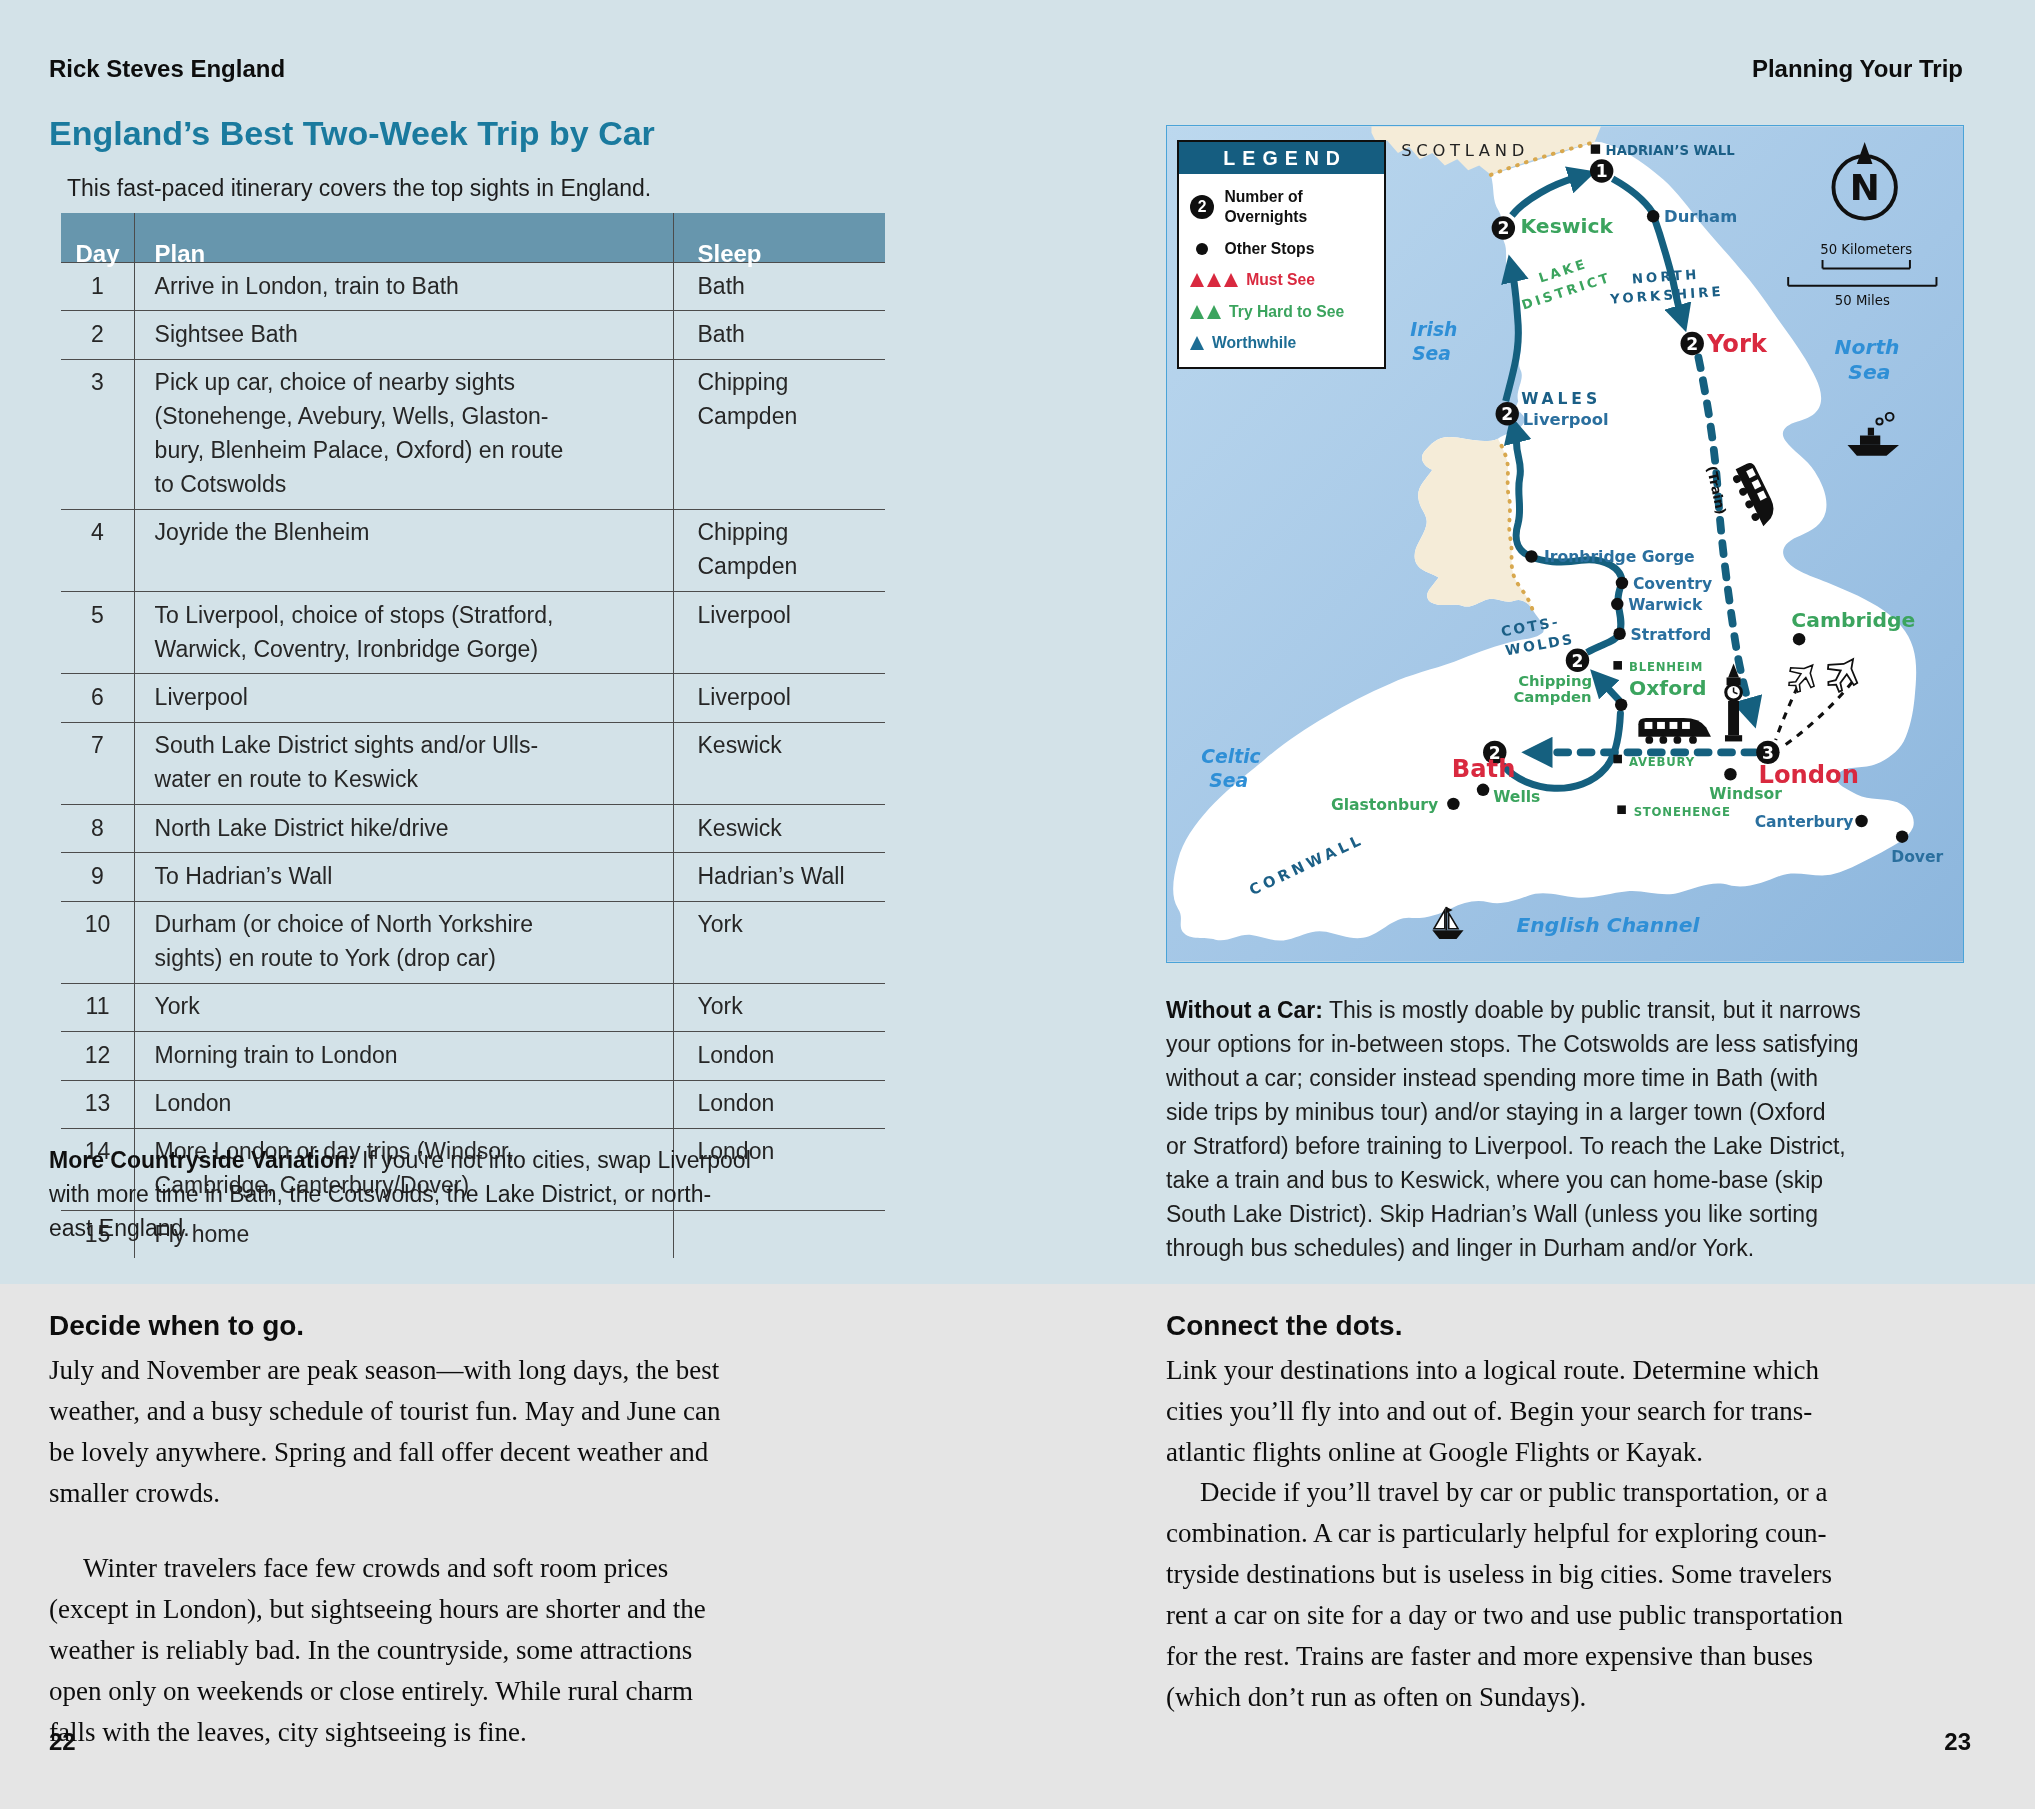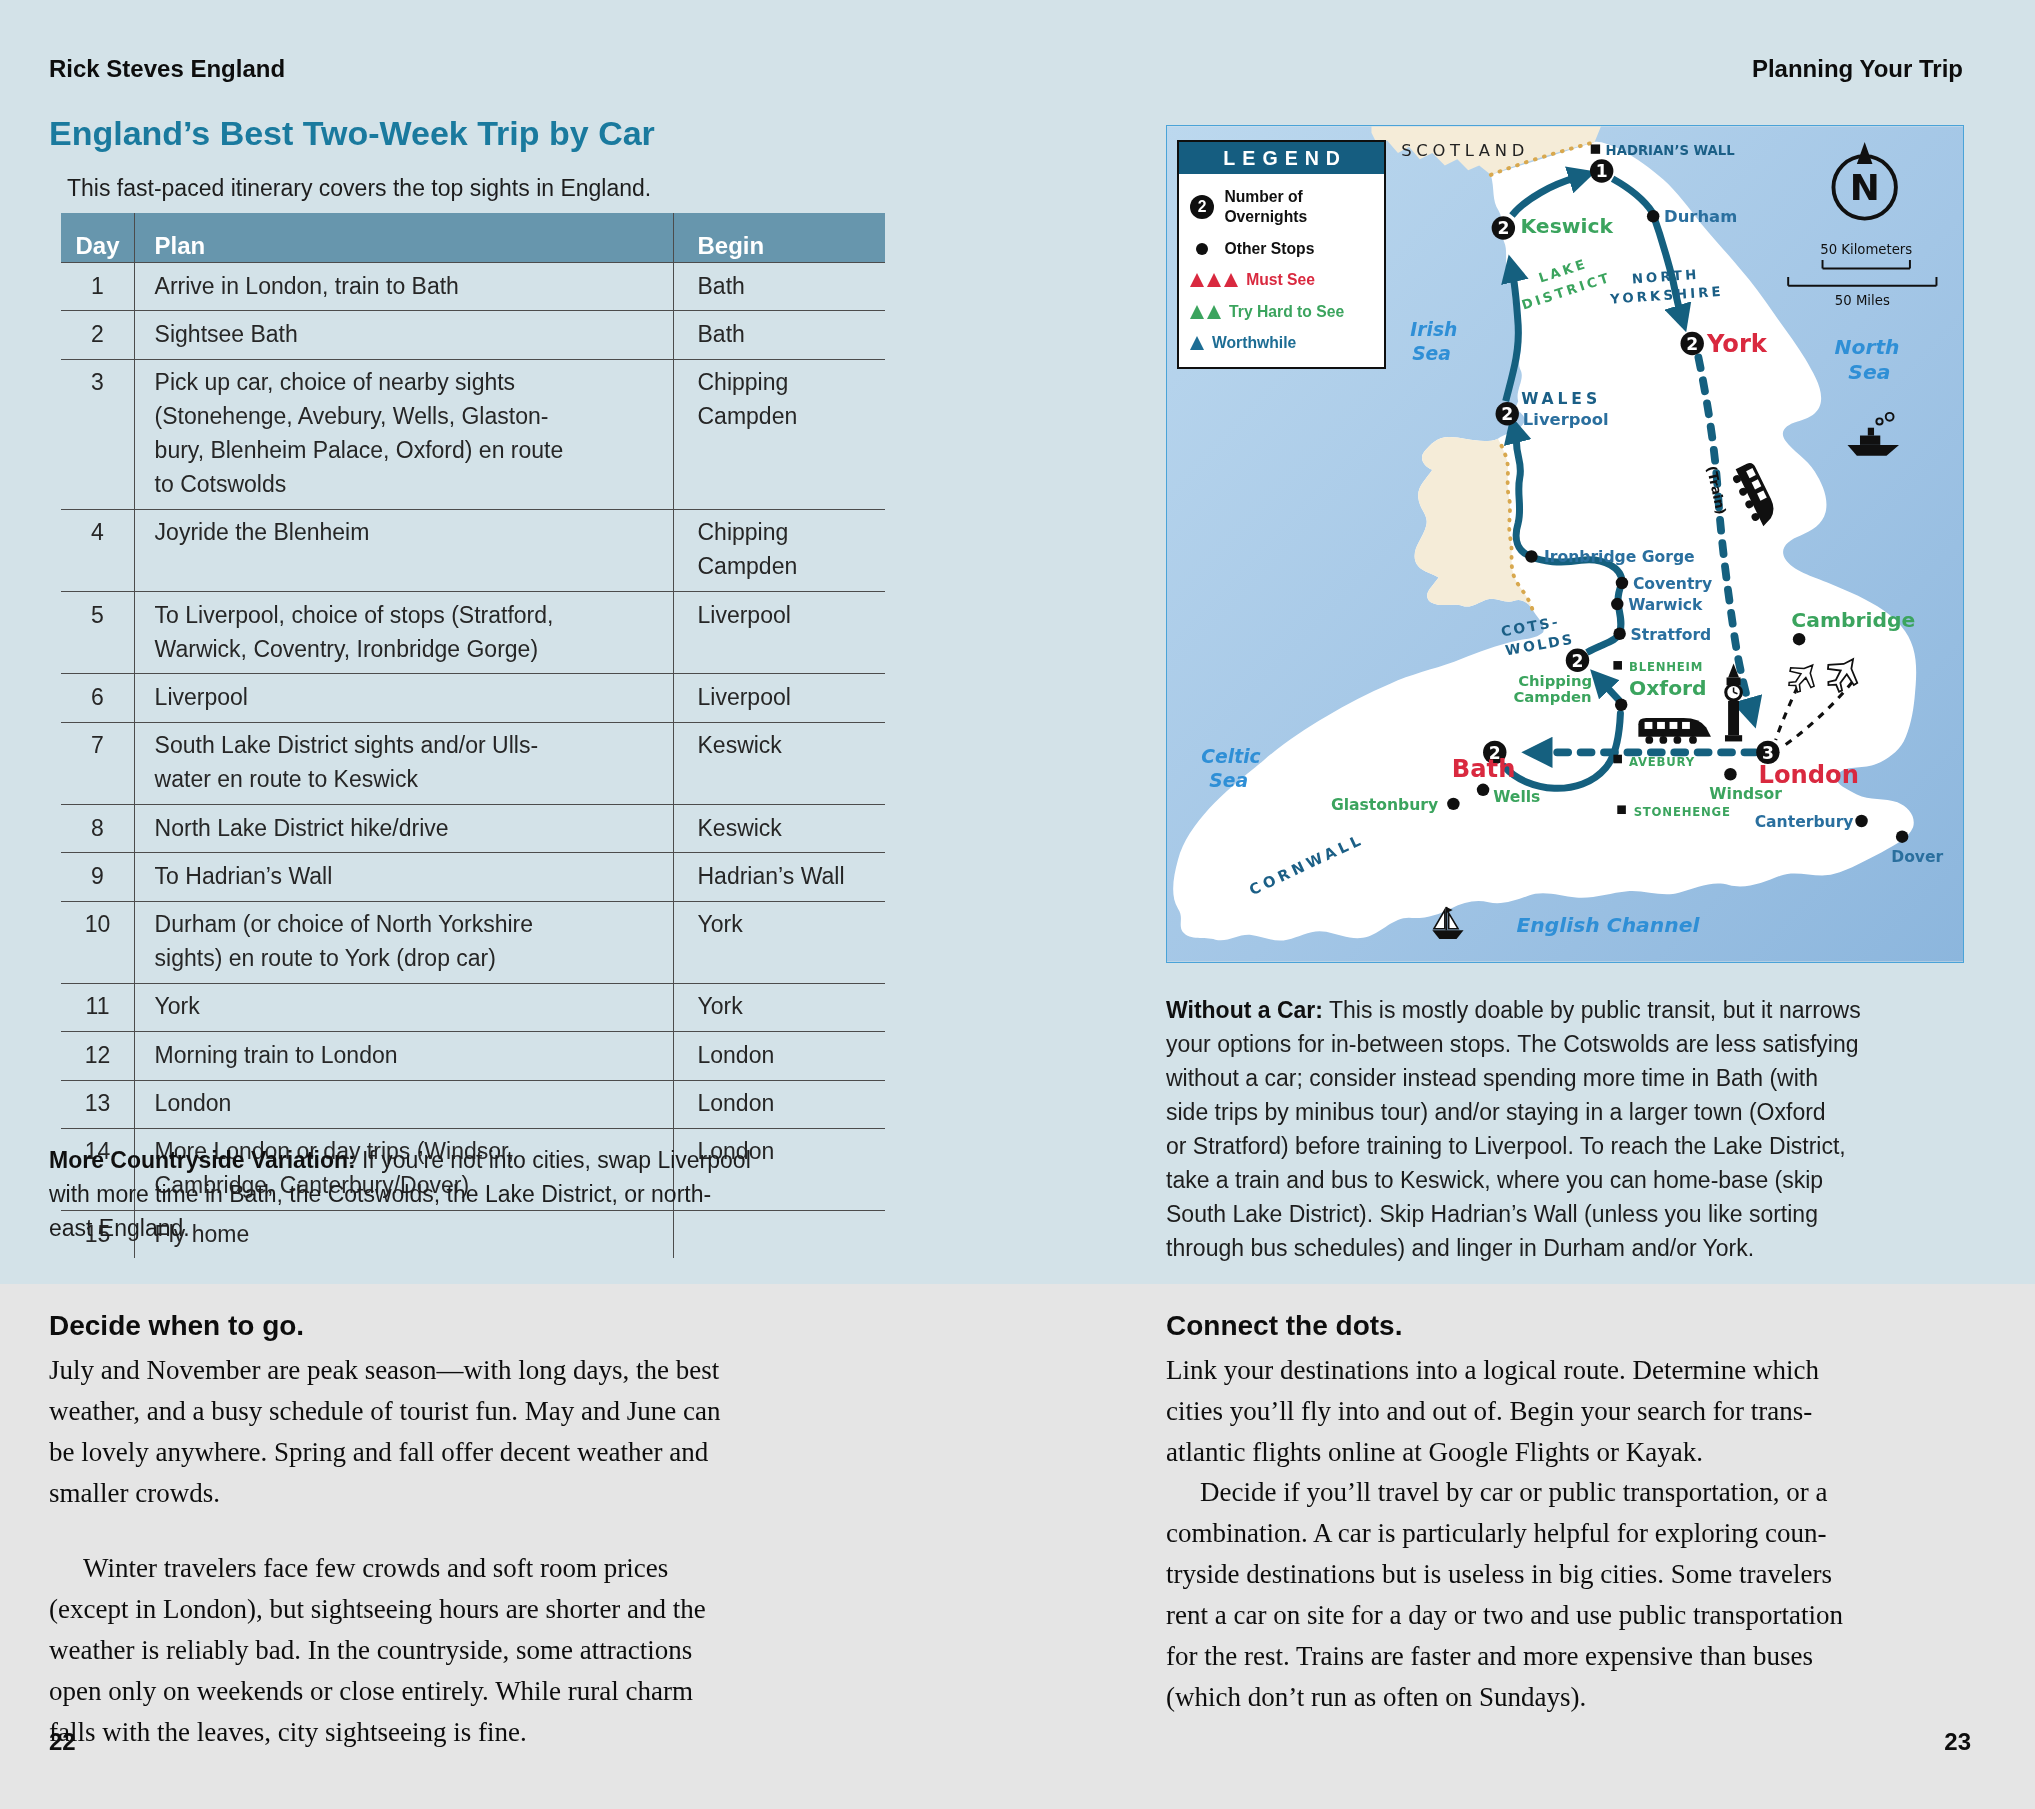--- a/index.html
+++ b/index.html
@@ -14,21 +14,21 @@
 
   .title { left:49px; top:114px; font-size:34px; font-weight:bold; color:#1a7a9e; }
   .subtitle { left:49px; top:175px; font-size:23px; color:#1d1d1d;margin-left:18px; }
 
   .itable { left:61px; top:213px; width:824px; font-size:23px; color:#262626; }
   .thead { display:flex; background:#6796ad; color:#ffffff; font-weight:bold; height:49px; line-height:49px; font-size:24px; }
   .trow { display:flex; border-top:1.6px solid #4c4c4c; }
   .c-day { flex:none; width:74px; text-align:center; border-right:1.6px solid #4c4c4c; padding:5.5px 0 7.8px; line-height:34px; box-sizing:border-box;}
   .c-plan { flex:none; width:539px; border-right:1.6px solid #4c4c4c; padding:5.5px 0 7.8px 19.6px; line-height:34px; white-space:pre-line; box-sizing:border-box;}
   .c-sleep { flex:1; padding:5.5px 0 7.8px 23.5px; line-height:34px; white-space:pre-line; }
-  .thead .c-day,.thead .c-plan,.thead .c-sleep { padding-top:8px; padding-bottom:0; line-height:49px; }
+  .thead .c-day,.thead .c-plan,.thead .c-sleep { padding-top:16px; padding-bottom:0; line-height:49px; }
 
   .variation { left:49px; top:1143px; width:865px; font-size:23px; line-height:34px; white-space:pre-line; }
   .variation b { color:#0f0f0f; }
 
   .map-wrap { left:1166px; top:125px; width:798px; height:838px; border:1.6px solid #4aa3d8; box-sizing:border-box; }
   .map-wrap svg { position:absolute; left:0; top:0; width:100%; height:100%; display:block; }
   svg text { font-family:"DejaVu Sans",sans-serif; }
 
   .legend { position:absolute; left:10.2px; top:14px; width:209px; background:#ffffff; border:2.3px solid #0f0f0f; box-sizing:border-box; }
   .legend-title { background:#155d80; color:#ffffff; text-align:center; font-weight:bold; font-size:19.6px; letter-spacing:7px; padding:4.7px 0 4.7px 7px; }
@@ -65,21 +65,21 @@
   <div class="abs run run-left">Rick Steves England</div>
   <div class="abs run run-right">Planning Your Trip</div>
 
   <div class="abs title">England’s Best Two-Week Trip by Car</div>
   <div class="abs subtitle">This fast-paced itinerary covers the top sights in England.</div>
 
   <div class="abs itable">
     <div class="thead">
       <div class="c-day">Day</div>
       <div class="c-plan">Plan</div>
-      <div class="c-sleep">Begin</div>
+      <div class="c-sleep">Sleep</div>
     </div>
     <div class="trow">
         <div class="c-day">1</div>
         <div class="c-plan">Arrive in London, train to Bath</div>
         <div class="c-sleep">Bath</div>
       </div>
     <div class="trow">
         <div class="c-day">2</div>
         <div class="c-plan">Sightsee Bath</div>
         <div class="c-sleep">Bath</div>

